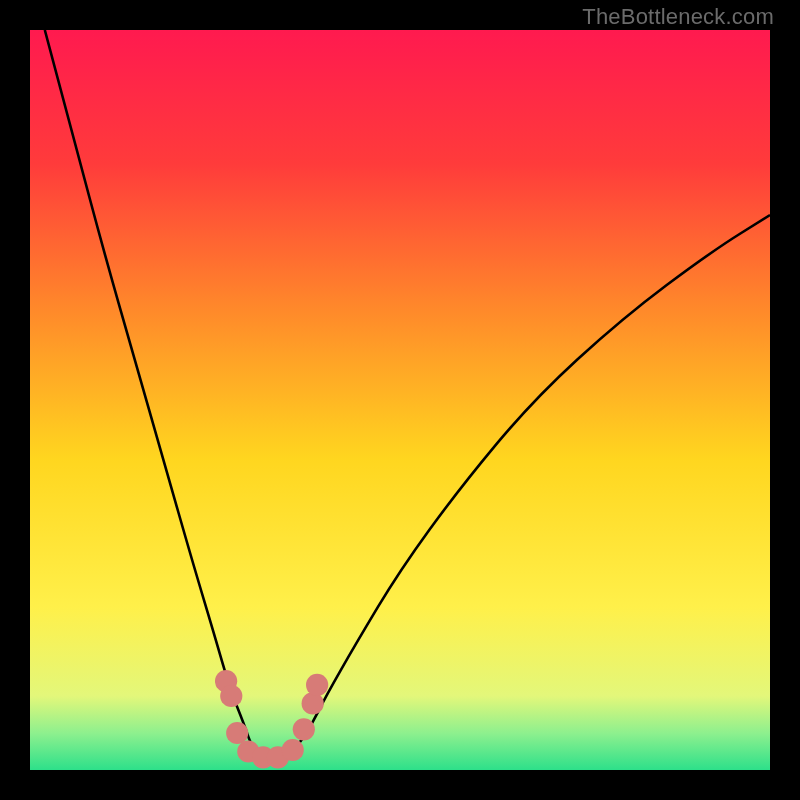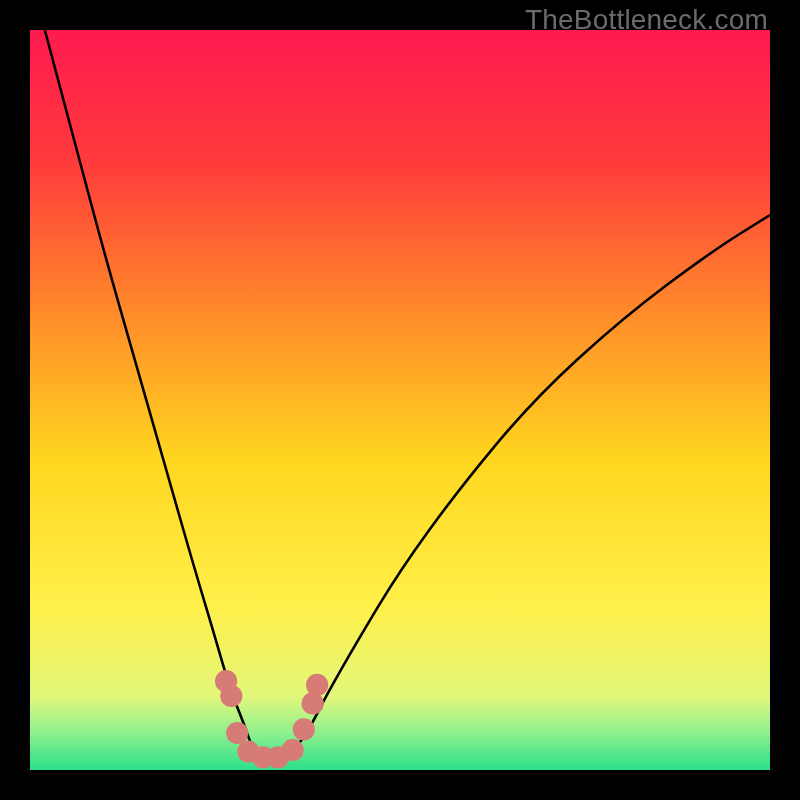--- a/index.html
+++ b/index.html
@@ -19,23 +19,23 @@
     height: 740px;
     overflow: hidden;
   }
   .gradient {
     position: absolute;
     inset: 0;
   }
   .watermark {
     position: absolute;
     top: 4px;
-    right: 32px;
+    right: 26px;
     color: #6b6b6b;
-    font-size: 28px;
+    font-size: 22px;
     letter-spacing: 0.2px;
   }
   svg.curve {
     position: absolute;
     inset: 0;
     width: 740px;
     height: 740px;
     overflow: visible;
   }
 </style>

